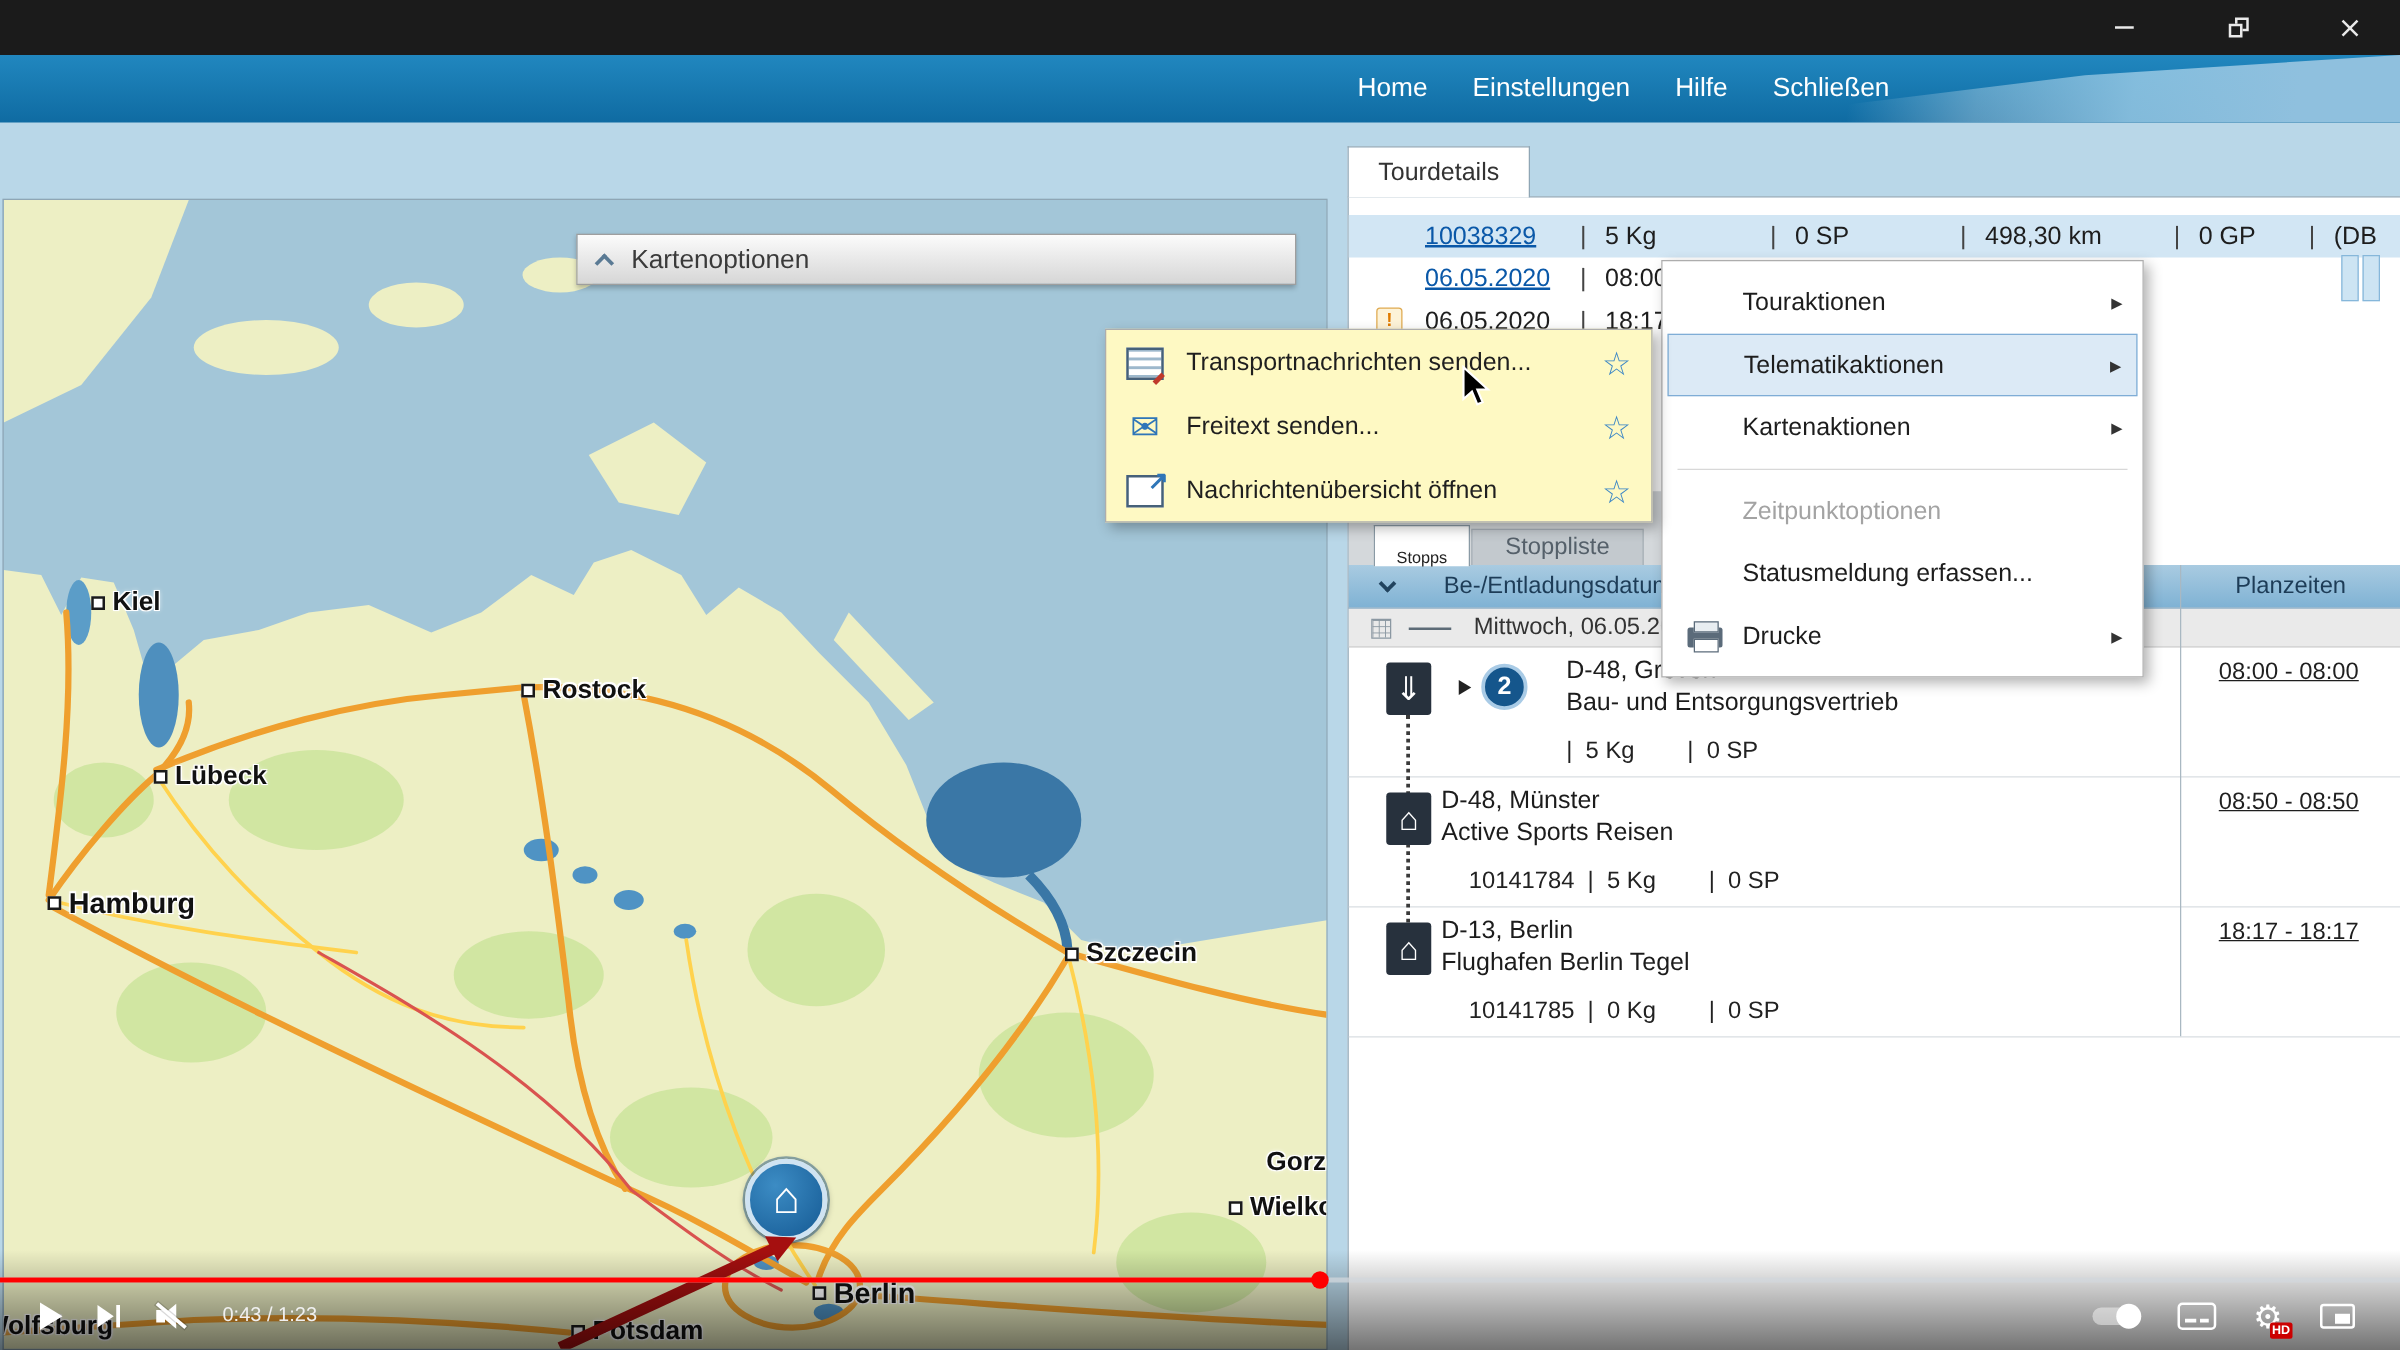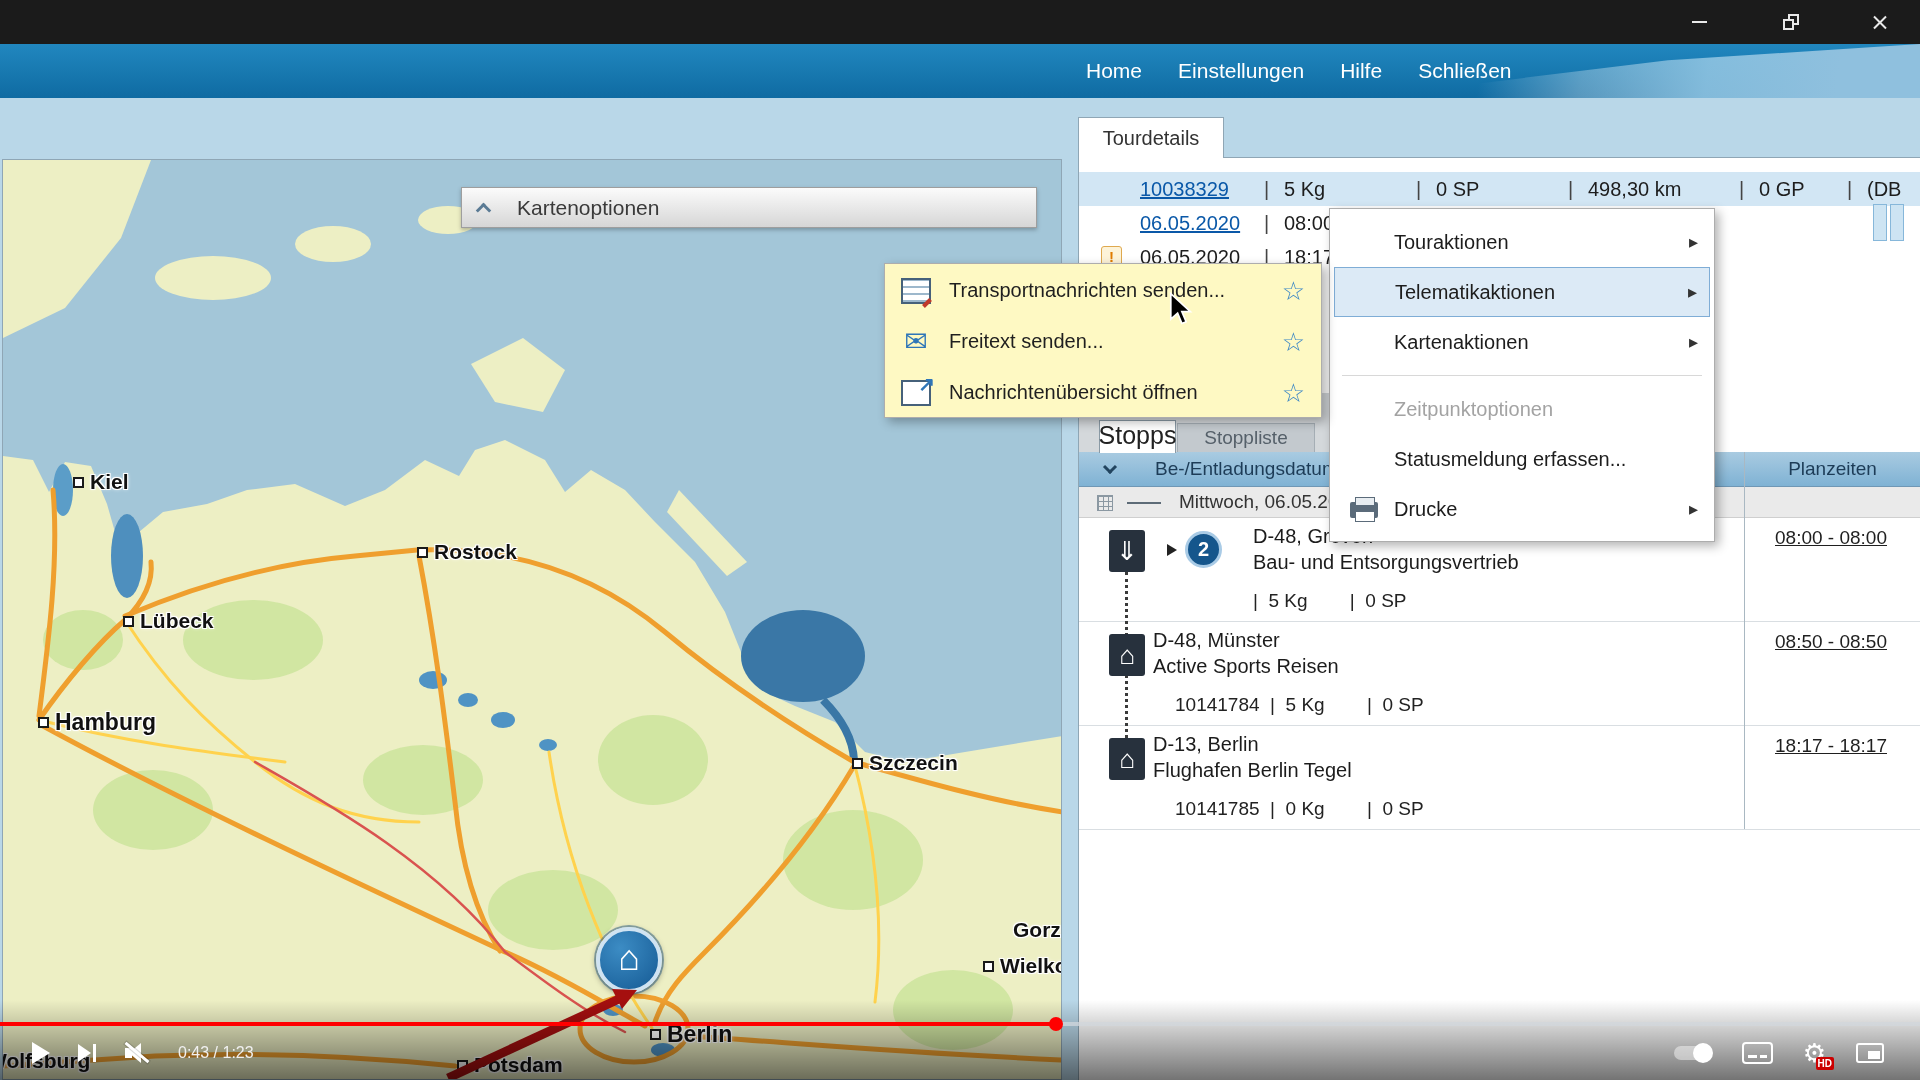--- a/index.html
+++ b/index.html
@@ -28,21 +28,21 @@
 
 
 .map-panel { position:absolute; left:2px; top:159px; width:1060px; height:921px; border:1px solid #8fa6b5; overflow:hidden; background:#a3c6d8; z-index:1; }
 .map-svg { position:absolute; left:0; top:0; }
 .city { position:absolute; display:flex; align-items:center; gap:6px; z-index:2; }
 .city-marker { width:11px; height:11px; background:#fff; border:2px solid #1a1a1a; flex:none; }
 .city-label { font-weight:bold; font-size:21px; color:#111;
   text-shadow:-1px -1px 0 #fff,1px -1px 0 #fff,-1px 1px 0 #fff,1px 1px 0 #fff,0 0 4px #fff; white-space:nowrap; }
 .city-big .city-label { font-size:23px; }
 .map-options { position:absolute; left:458px; top:27px; width:576px; height:41px; background:linear-gradient(180deg,#fbfbfb,#d6d6d6);
-  border:1px solid #9e9e9e; box-shadow:0 2px 4px rgba(0,0,0,.25); display:flex; align-items:center; padding-left:16px; gap:28px; z-index:3; cursor:pointer; }
+  border:1px solid #9e9e9e; box-shadow:0 2px 4px rgba(0,0,0,.25); display:flex; align-items:center; padding-left:16px; gap:16px; z-index:3; cursor:pointer; }
 .chev-up { width:11px; height:11px; border-left:3px solid #5a7a94; border-top:3px solid #5a7a94; transform:rotate(45deg); margin-top:5px; }
 .map-options-label { font-size:21px; color:#3a3a3a; }
 .vehicle { position:absolute; left:593px; top:767px; width:66px; height:66px; border-radius:50%;
   background:radial-gradient(circle at 35% 30%, #3c8cc4, #155a94); border:4px solid #cfe3f2;
   box-shadow:0 0 0 2px rgba(40,90,130,.5), 0 2px 6px rgba(0,0,0,.4);
   display:flex; align-items:center; justify-content:center; z-index:3; cursor:pointer; }
 .vehicle-glyph { color:#fff; font-size:36px; line-height:1; margin-top:-4px; }
 .annot { position:absolute; left:0; top:0; z-index:4; pointer-events:none; }
 
 
@@ -58,21 +58,21 @@
 .sep { color:#444; }
 .p0 { left:61px; } .s1 { left:185px; } .v1 { left:205px; } .s2 { left:337px; } .v2 { left:357px; }
 .s3 { left:489px; } .v3 { left:509px; } .s4 { left:660px; } .v4 { left:680px; } .s5 { left:768px; } .v5 { left:788px; }
 .warn-ico { position:absolute; left:22px; top:6px; width:21px; height:21px; background:#fdf3d8; border:1px solid #dfa94f; border-radius:3px;
   color:#e07b00; font-weight:bold; font-size:15px; display:flex; align-items:center; justify-content:center; }
 .mini-btns { position:absolute; right:16px; top:46px; display:flex; gap:3px; z-index:2; }
 .mini-btn { width:14px; height:37px; background:#cde4f3; border:1px solid #86b7da; cursor:pointer; }
 
 .tabs-strip { position:absolute; left:0; top:235px; width:260px; height:59px; background:#d4d8db; }
 .tab-stopps { position:absolute; left:20px; top:262px; width:77px; height:33px; background:#fff; border:1px solid #8a9aa5; border-bottom:none;
-  display:flex; align-items:flex-start; justify-content:center; font-size:25px; color:#222; z-index:2; cursor:pointer; }
+  display:flex; align-items:flex-end; justify-content:center; font-size:13px; color:#222; z-index:2; cursor:pointer; }
 .tab-stoppliste { position:absolute; left:98px; top:265px; width:138px; height:30px; background:#c3c9ce; border:1px solid #a5aeb5;
   display:flex; align-items:center; justify-content:center; font-size:19px; color:#55606a; cursor:pointer; }
 
 .group-header { position:absolute; left:0; top:294px; width:842px; height:35px; background:linear-gradient(180deg,#a9cbe1,#7fb2d4);
   border-bottom:1px solid #6f97b5; }
 .chev-down { position:absolute; left:26px; top:10px; width:10px; height:10px; border-right:3px solid #22445f; border-bottom:3px solid #22445f; transform:rotate(45deg); }
 .gh-title { position:absolute; left:76px; top:6px; font-size:19px; color:#1d3c57; white-space:nowrap; }
 .gh-plan { position:absolute; left:665px; top:6px; width:177px; text-align:center; font-size:19px; color:#1d3c57; }
 .plan-sep-line { position:absolute; left:665px; top:294px; width:1px; height:377px; background:#a9b8c2; z-index:1; }
 

